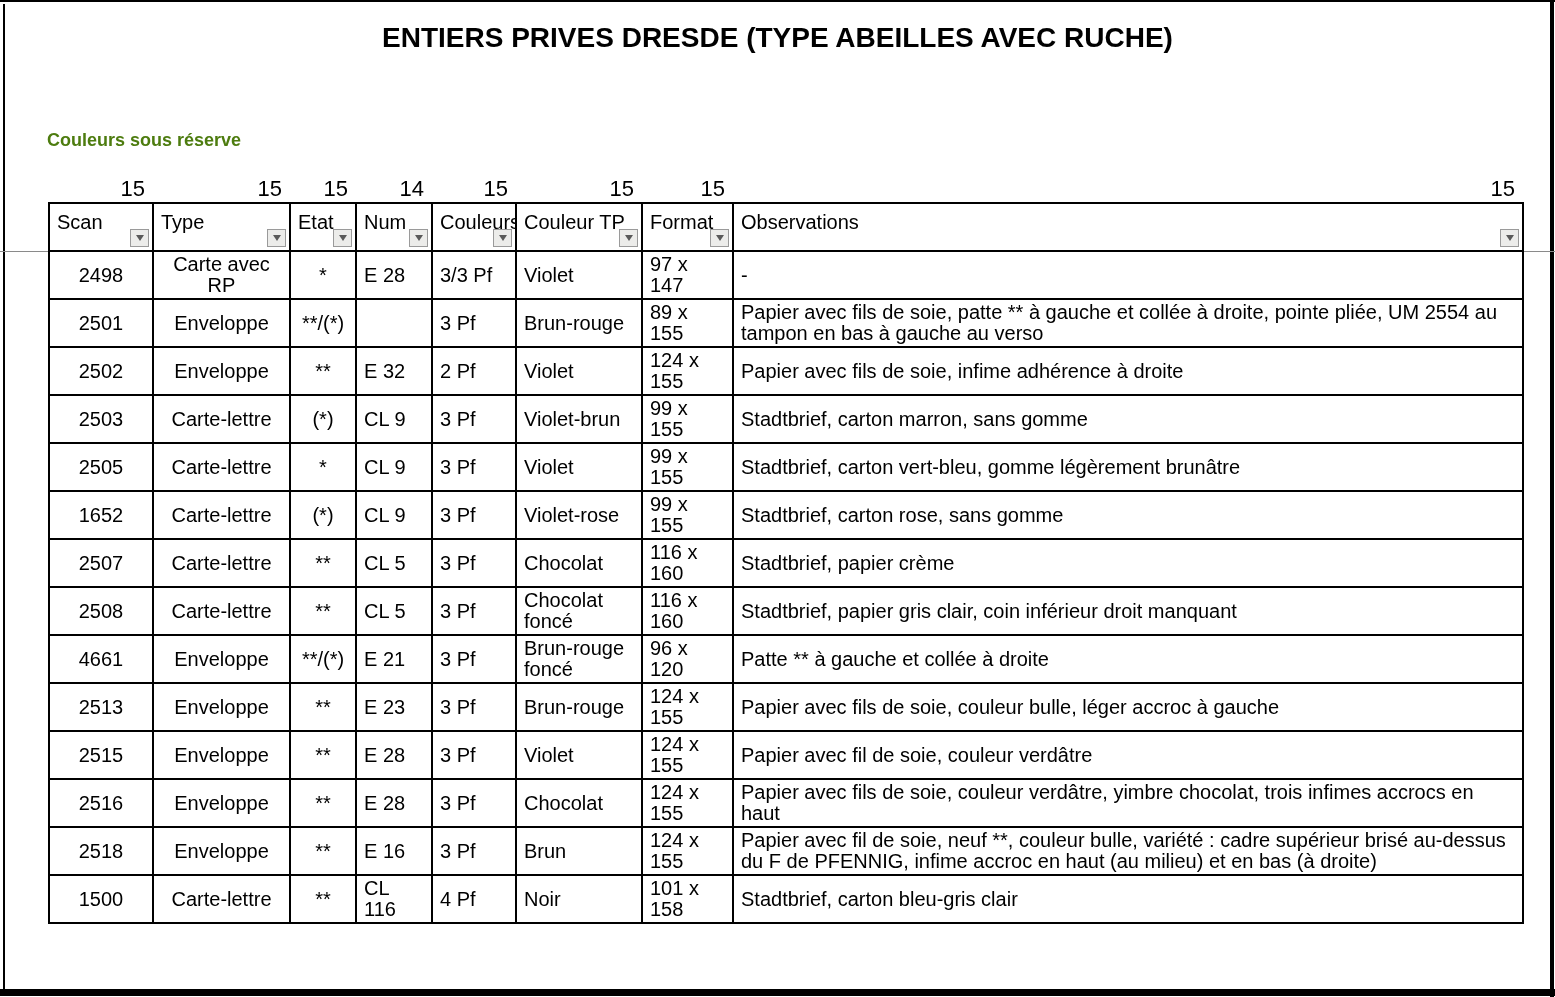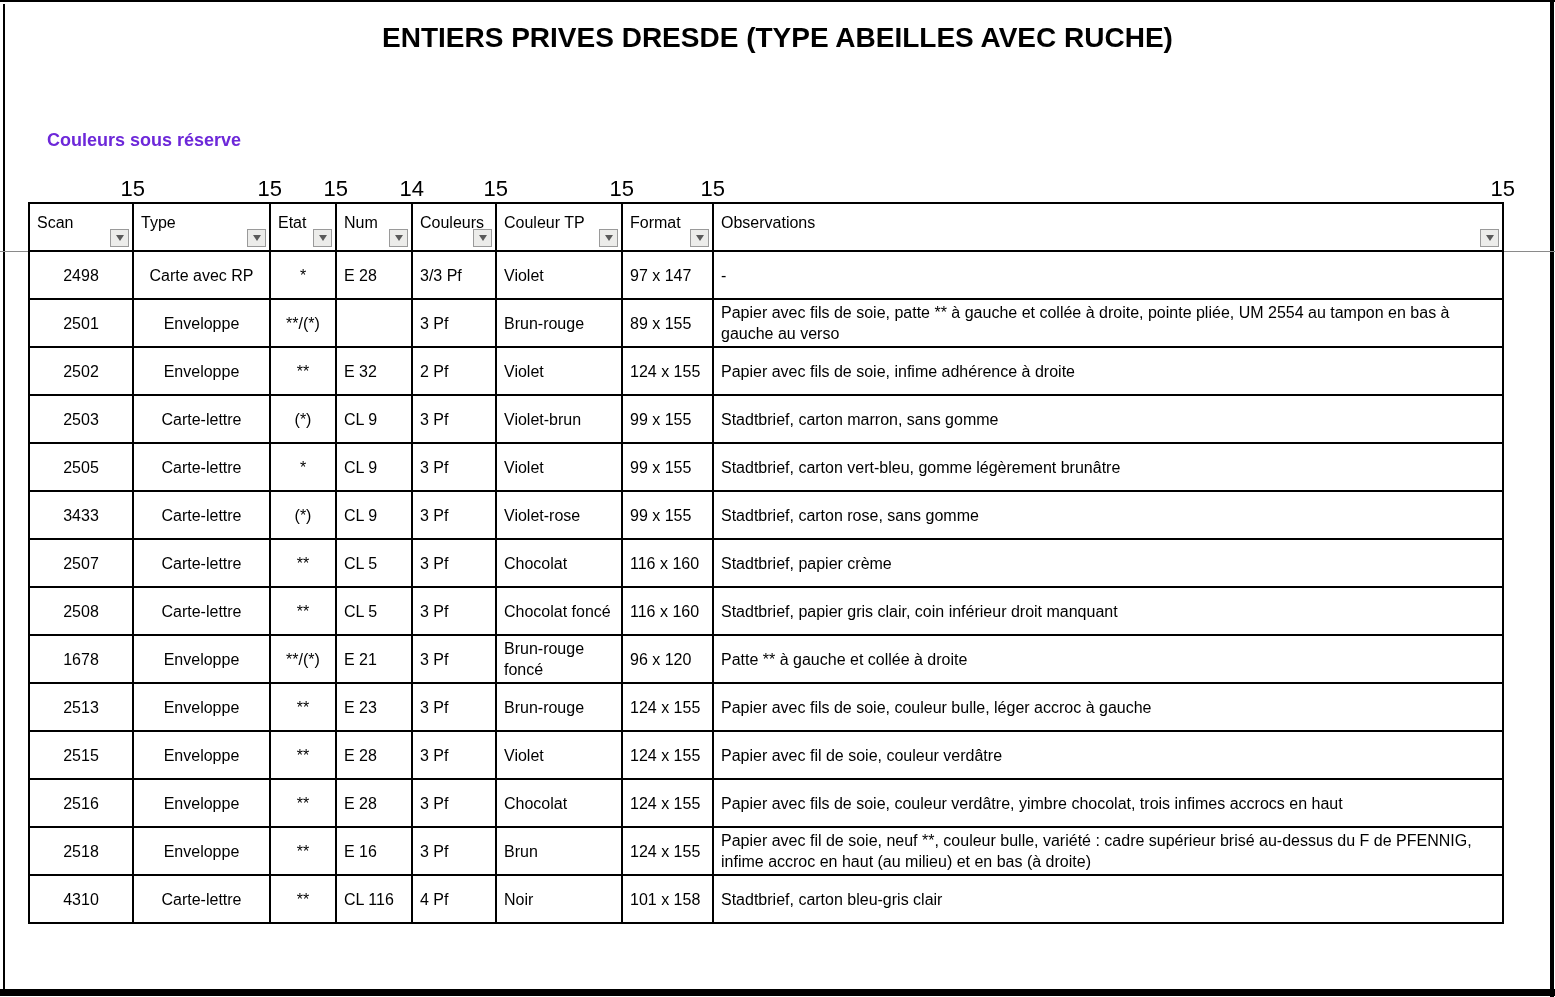--- a/index.html
+++ b/index.html
@@ -34,24 +34,24 @@
   .ruler-num {
     position:absolute; top:178px; height:22px; width:60px;
     text-align:right; font-size:22px; line-height:22px;
   }
   .sep-line {
     position:absolute; top:251px; left:0; width:100%; height:1px;
     background:#8a8a8a; z-index:0;
   }
 
   table.grid {
-    position:absolute; left:28px; top:202px;
+    position:absolute; left:48px; top:202px;
     border-collapse:collapse; table-layout:fixed;
     width:1474px; z-index:1;
-    font-size:16px;
+    font-size:20px;
     border-radius:15px;
   }
   table.grid th, table.grid td {
     border:2px solid #000;
     overflow:hidden;
     line-height:21px;
   }
   table.grid thead tr { height:48px; }
   table.grid tbody tr { height:48px; }
   th.hcell {
@@ -78,21 +78,21 @@
 </head>
 <body>
 
 <div class="page">
   <div class="frame-top"></div>
   <div class="frame-left"></div>
   <div class="frame-right"></div>
   <div class="frame-bottom"></div>
 
   <div class="title">ENTIERS PRIVES DRESDE (TYPE ABEILLES AVEC RUCHE)</div>
-  <div class="note" style="color: #6d28d9;">Couleurs sous réserve</div>
+  <div class="note" style="color: #4d7c0f;">Couleurs sous réserve</div>
 
   <div id="ruler">
       <div class="ruler-num" style="left: 85px;">15</div>
       <div class="ruler-num" style="left: 222px;">15</div>
       <div class="ruler-num" style="left: 288px;">15</div>
       <div class="ruler-num" style="left: 364px;">14</div>
       <div class="ruler-num" style="left: 448px;">15</div>
       <div class="ruler-num" style="left: 574px;">15</div>
       <div class="ruler-num" style="left: 665px;">15</div>
       <div class="ruler-num" style="left: 1455px;">15</div>
@@ -183,21 +183,21 @@
           <td class="cell align-center"><span>2505</span></td>
           <td class="cell align-center"><span>Carte-lettre</span></td>
           <td class="cell align-center"><span>*</span></td>
           <td class="cell align-left"><span>CL 9</span></td>
           <td class="cell align-left"><span>3 Pf</span></td>
           <td class="cell align-left"><span>Violet</span></td>
           <td class="cell align-left"><span>99 x 155</span></td>
           <td class="cell align-left"><span>Stadtbrief, carton vert-bleu, gomme légèrement brunâtre</span></td>
         </tr>
         <tr>
-          <td class="cell align-center"><span>3433</span></td>
+          <td class="cell align-center"><span>1652</span></td>
           <td class="cell align-center"><span>Carte-lettre</span></td>
           <td class="cell align-center"><span>(*)</span></td>
           <td class="cell align-left"><span>CL 9</span></td>
           <td class="cell align-left"><span>3 Pf</span></td>
           <td class="cell align-left"><span>Violet-rose</span></td>
           <td class="cell align-left"><span>99 x 155</span></td>
           <td class="cell align-left"><span>Stadtbrief, carton rose, sans gomme</span></td>
         </tr>
         <tr>
           <td class="cell align-center"><span>2507</span></td>
@@ -213,21 +213,21 @@
           <td class="cell align-center"><span>2508</span></td>
           <td class="cell align-center"><span>Carte-lettre</span></td>
           <td class="cell align-center"><span>**</span></td>
           <td class="cell align-left"><span>CL 5</span></td>
           <td class="cell align-left"><span>3 Pf</span></td>
           <td class="cell align-left"><span>Chocolat foncé</span></td>
           <td class="cell align-left"><span>116 x 160</span></td>
           <td class="cell align-left"><span>Stadtbrief, papier gris clair, coin inférieur droit manquant</span></td>
         </tr>
         <tr>
-          <td class="cell align-center"><span>1678</span></td>
+          <td class="cell align-center"><span>4661</span></td>
           <td class="cell align-center"><span>Enveloppe</span></td>
           <td class="cell align-center"><span>**/(*)</span></td>
           <td class="cell align-left"><span>E 21</span></td>
           <td class="cell align-left"><span>3 Pf</span></td>
           <td class="cell align-left"><span>Brun-rouge foncé</span></td>
           <td class="cell align-left"><span>96 x 120</span></td>
           <td class="cell align-left"><span>Patte ** à gauche et collée à droite</span></td>
         </tr>
         <tr>
           <td class="cell align-center"><span>2513</span></td>
@@ -263,21 +263,21 @@
           <td class="cell align-center"><span>2518</span></td>
           <td class="cell align-center"><span>Enveloppe</span></td>
           <td class="cell align-center"><span>**</span></td>
           <td class="cell align-left"><span>E 16</span></td>
           <td class="cell align-left"><span>3 Pf</span></td>
           <td class="cell align-left"><span>Brun</span></td>
           <td class="cell align-left"><span>124 x 155</span></td>
           <td class="cell align-left"><span>Papier avec fil de soie, neuf **, couleur bulle, variété : cadre supérieur brisé au-dessus du F de PFENNIG, infime accroc en haut (au milieu) et en bas (à droite)</span></td>
         </tr>
         <tr>
-          <td class="cell align-center"><span>4310</span></td>
+          <td class="cell align-center"><span>1500</span></td>
           <td class="cell align-center"><span>Carte-lettre</span></td>
           <td class="cell align-center"><span>**</span></td>
           <td class="cell align-left"><span>CL 116</span></td>
           <td class="cell align-left"><span>4 Pf</span></td>
           <td class="cell align-left"><span>Noir</span></td>
           <td class="cell align-left"><span>101 x 158</span></td>
           <td class="cell align-left"><span>Stadtbrief, carton bleu-gris clair</span></td>
         </tr>
       </tbody>
   </table>

